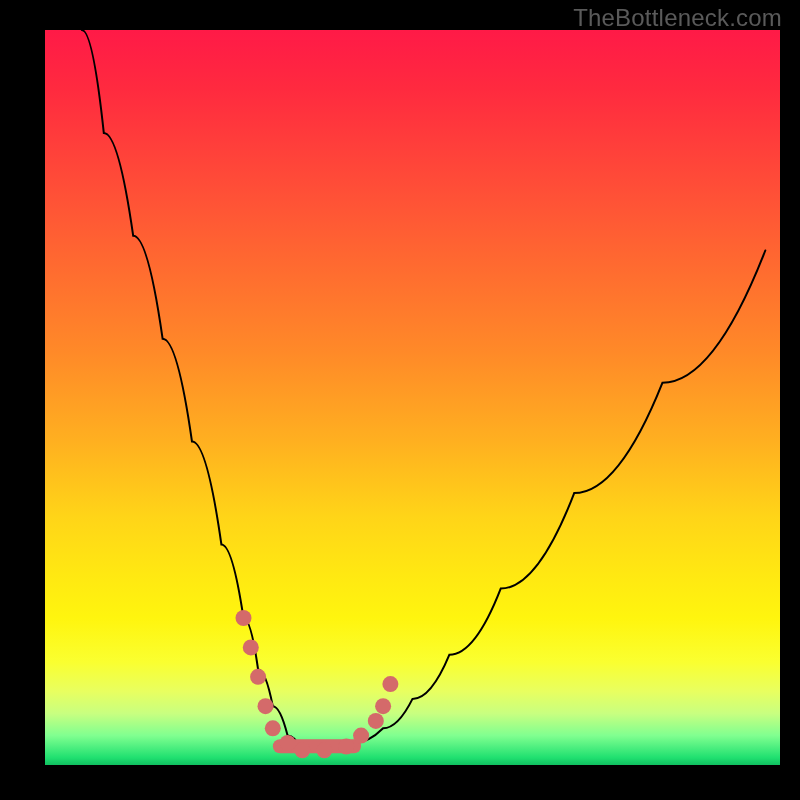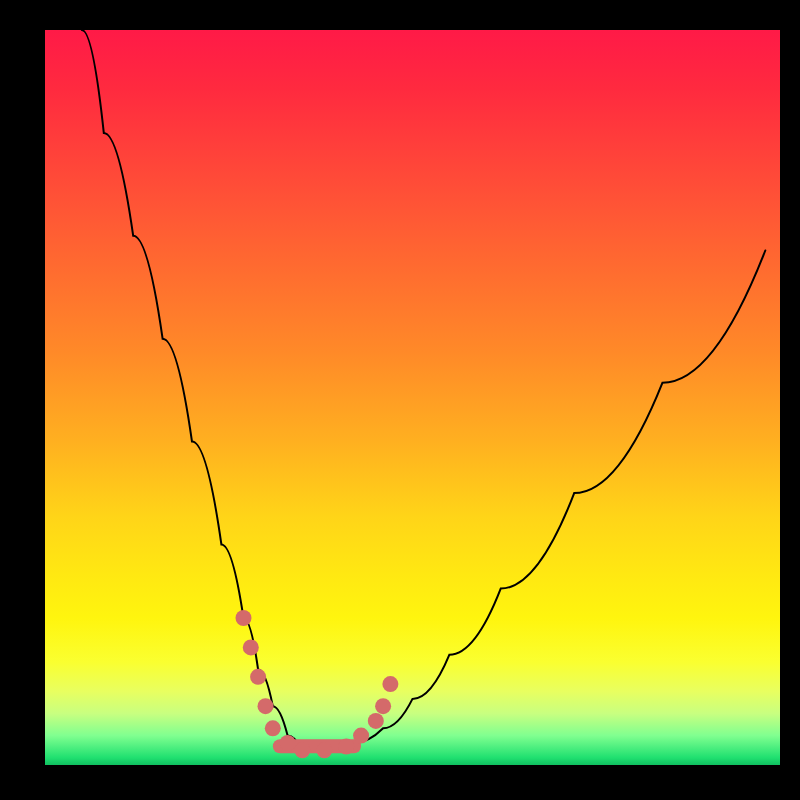--- a/index.html
+++ b/index.html
@@ -74,20 +74,21 @@
   .marker-pill {
     fill: #d46a6a;
     stroke: none;
   }
 </style>
 </head>
 <body>
 
 <div class="frame">
 
+  <div class="attribution">TheBottleneck.com</div>
 
   <div class="plot-area">
     <svg viewBox="0 0 735 735">
 
       <path id="curve-path" class="curve" d="M 36.8 0.0 Q 47.8 0.0 58.8 102.9 Q 73.5 102.9 88.2 205.8 Q 102.9 205.8 117.6 308.7 Q 132.3 308.7 147.0 411.6 Q 161.7 411.6 176.4 514.5 Q 187.4 514.5 198.5 588.0 Q 205.8 588.0 213.1 639.5 Q 220.5 639.5 227.8 676.2 Q 235.2 676.2 242.6 705.6 Q 249.9 705.6 257.3 720.3 Q 268.3 720.3 279.3 720.3 Q 294.0 720.3 308.7 713.0 Q 323.4 713.0 338.1 698.3 Q 352.8 698.3 367.5 668.9 Q 385.9 668.9 404.3 624.8 Q 430.0 624.8 455.7 558.6 Q 492.4 558.6 529.2 463.1 Q 573.3 463.1 617.4 352.8 Q 668.8 352.8 720.3 220.5"></path>
 
       <g id="markers">
           <rect x="227.85" y="709.275" width="88.2" height="14" rx="7" class="marker-pill"></rect>
           <circle cx="198.5" cy="588.0" r="8" class="marker"></circle>
           <circle cx="205.8" cy="617.4" r="8" class="marker"></circle>

